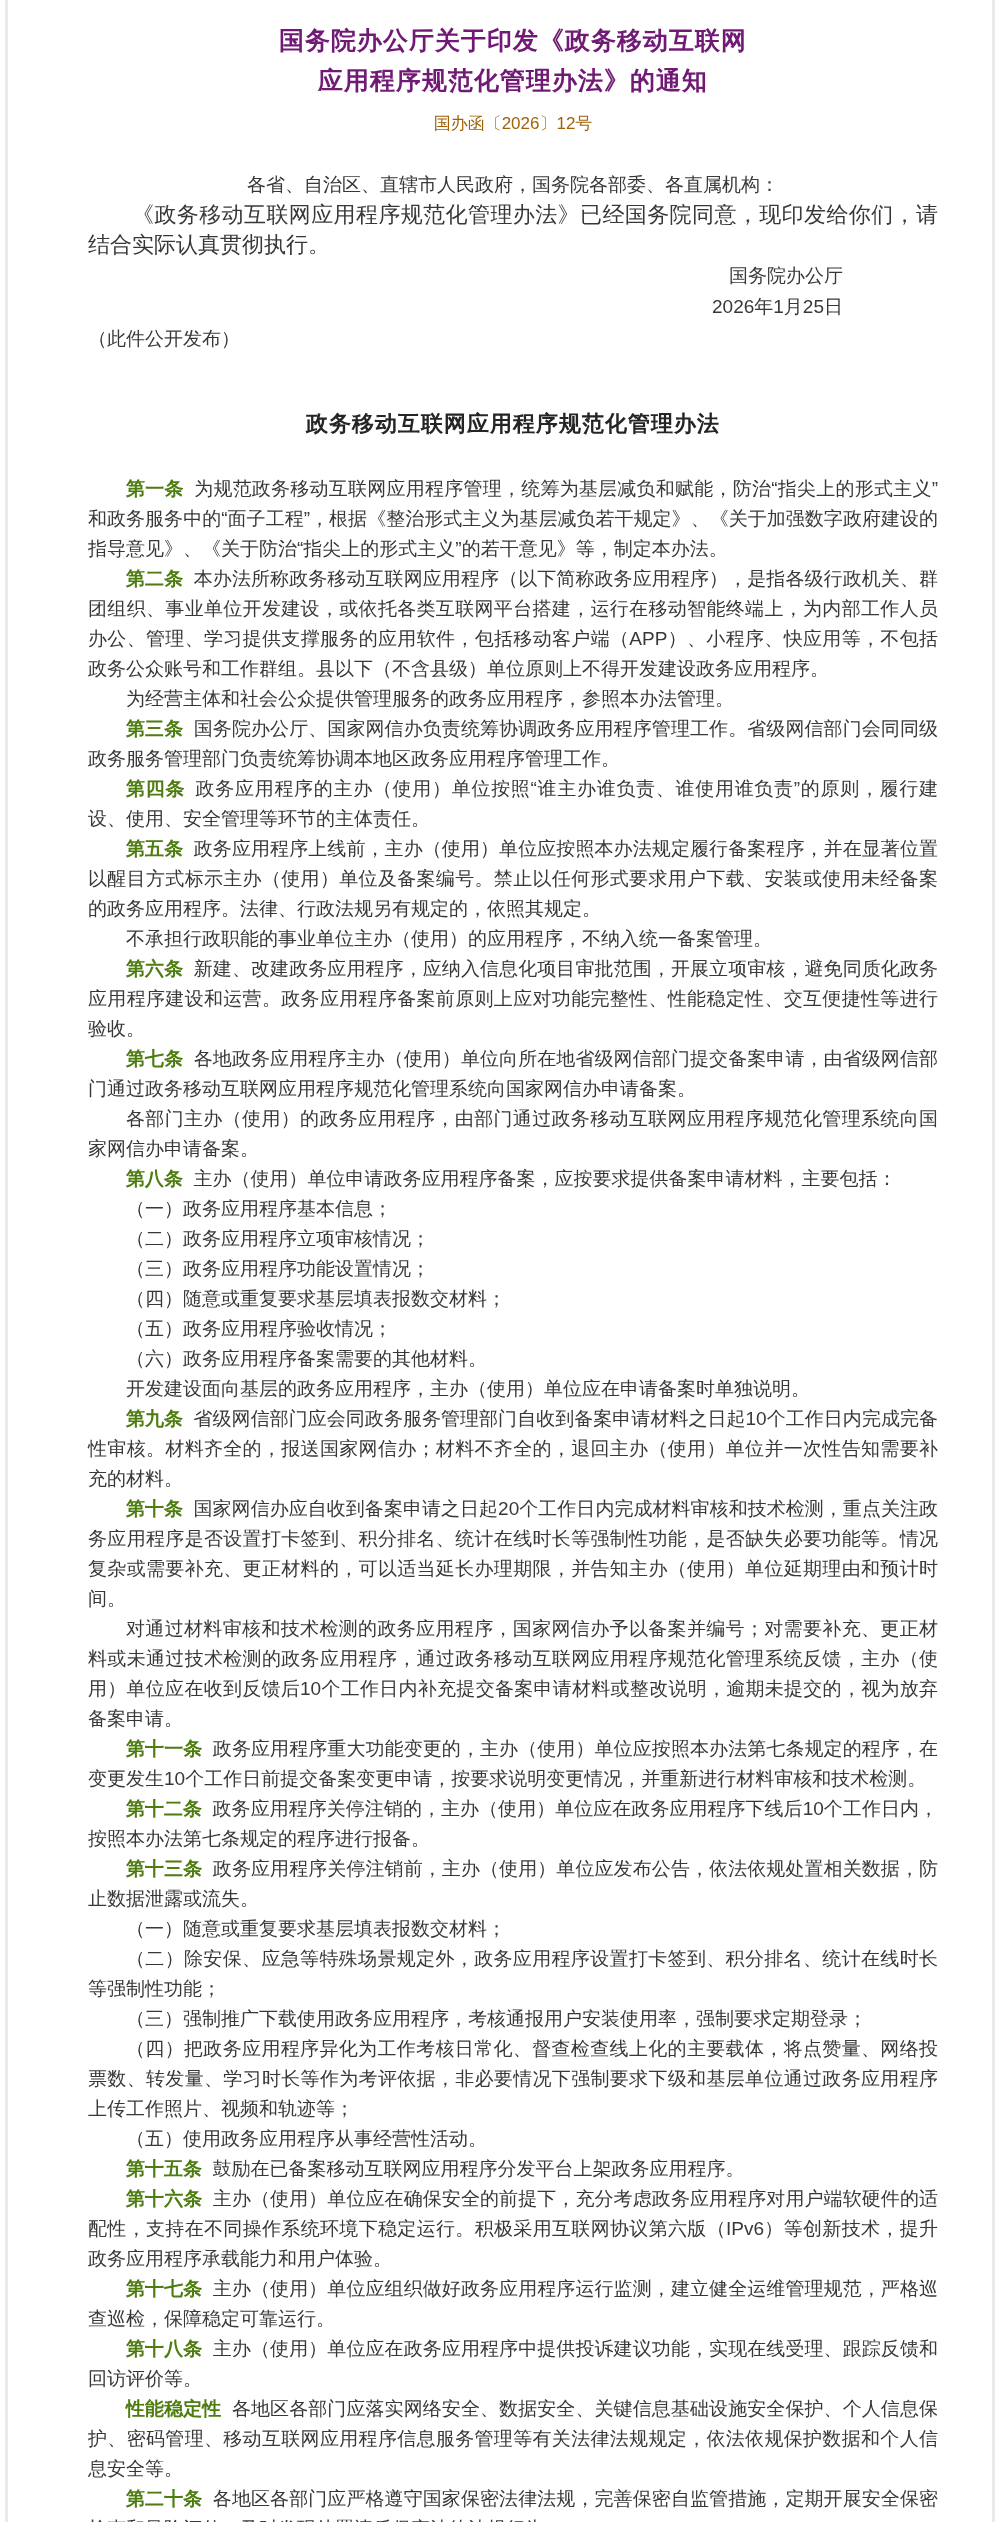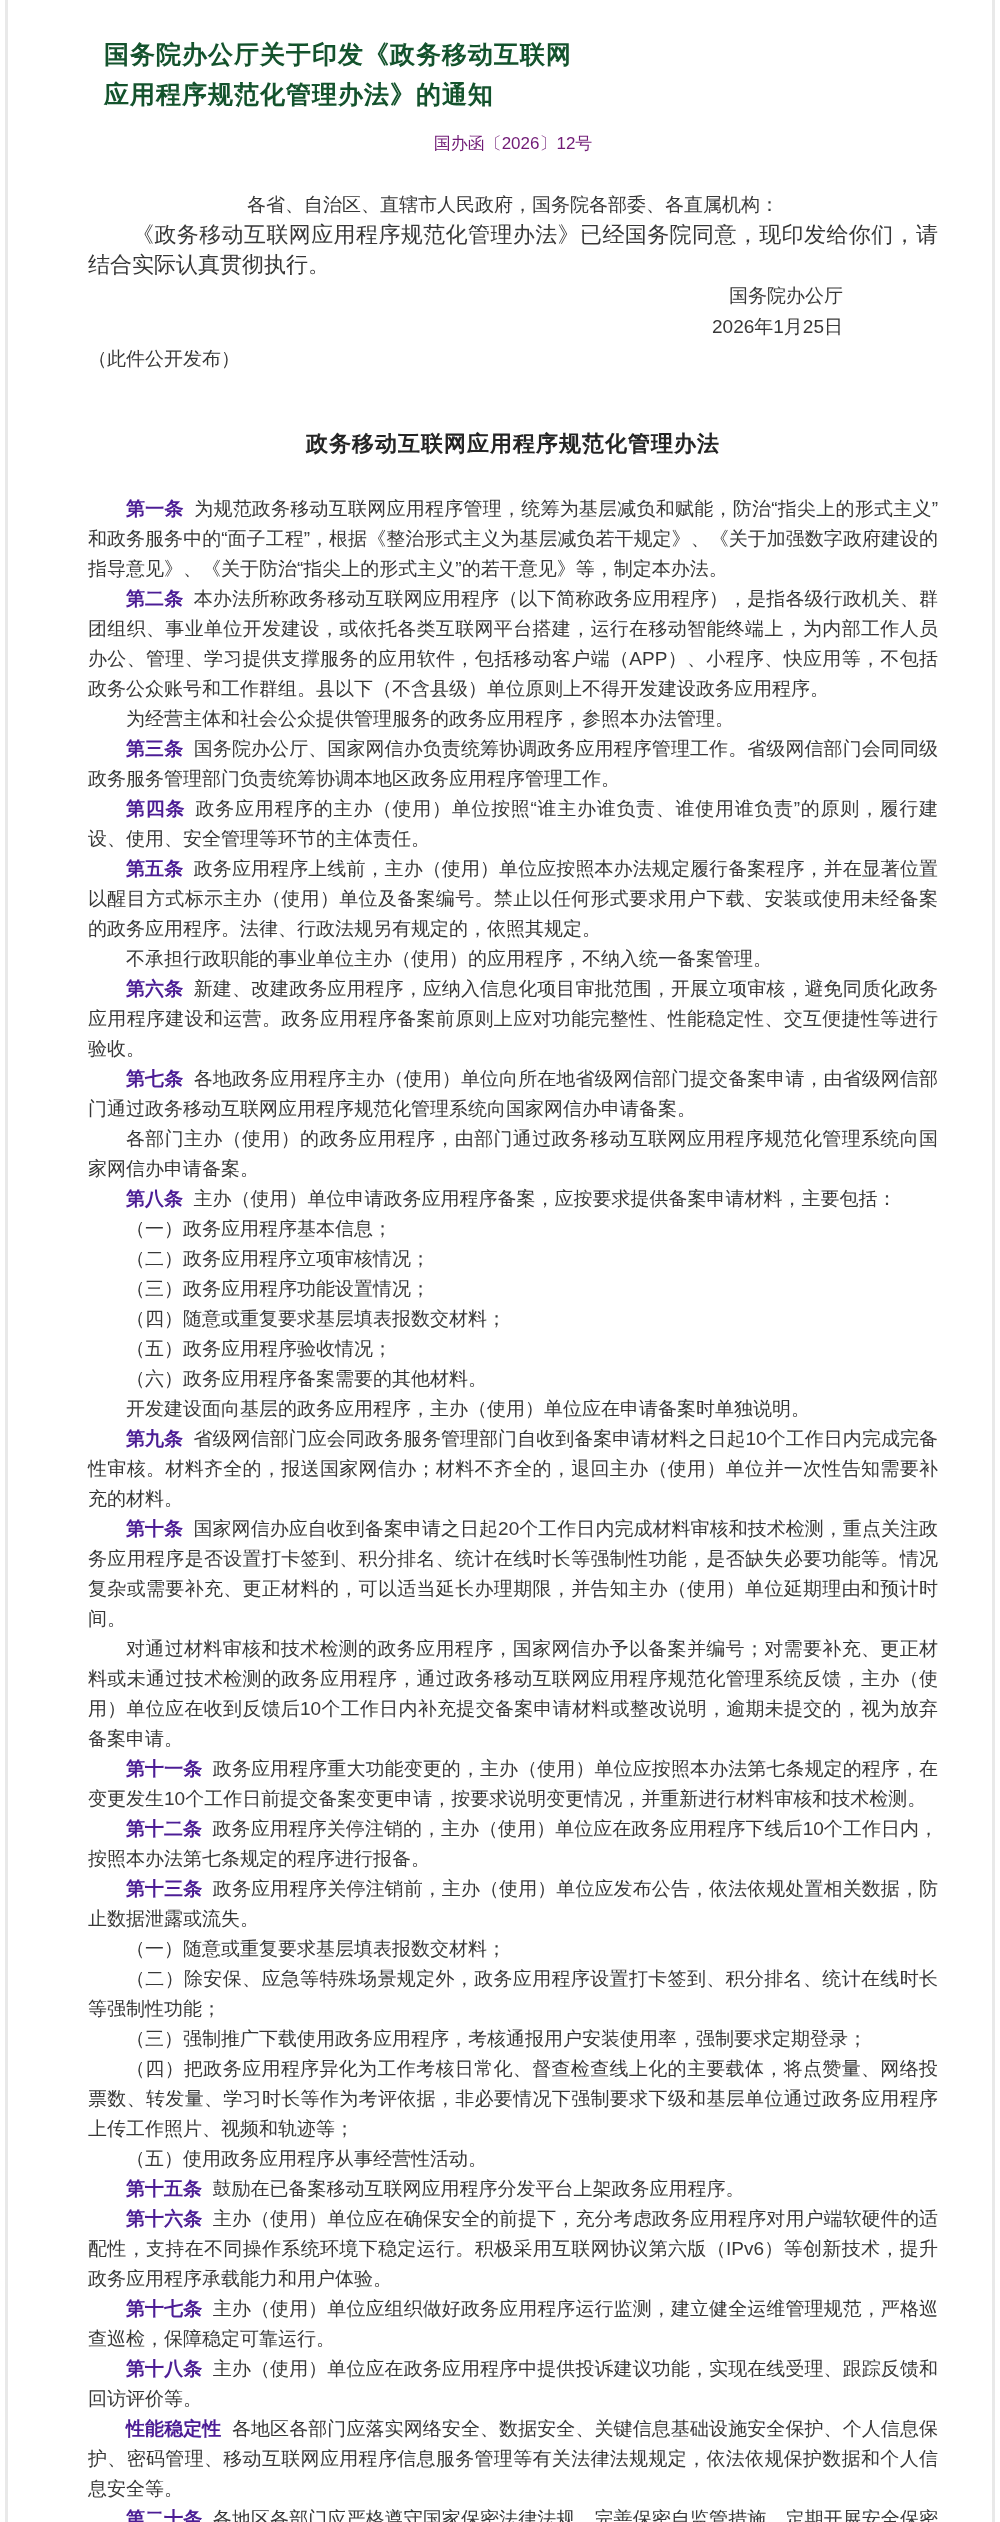--- a/index.html
+++ b/index.html
@@ -12,33 +12,34 @@
     color:#383838;
     overflow:hidden;
   }
   .edge{position:absolute;top:0;bottom:0;width:3px;background:#e9e9e9;}
   .edge.left{left:5px;}
   .edge.right{right:5px;}
   .page{
     padding:14px 62px 0 88px;
   }
   .notice-title{
-    margin:16px;
+    margin:2px;
     padding-top:4px;
+    text-align:center;
     font-size:25px;
     font-weight:bold;
-    color:#14532d;
+    color:#701a75;
     line-height:40px;
     letter-spacing:1px;
   }
   .doc-number{
-    margin-top:18px;
+    margin-top:12px;
     text-align:center;
     font-size:17px;
-    color:#701a75;
+    color:#a16207;
     line-height:24px;
   }
   .salutation{
     margin-top:34px;
     font-size:19px;
     line-height:30px;
     text-align:center;
   }
   p.body-par{
     margin:0;
@@ -69,21 +70,21 @@
   }
   #measures-body p{
     margin:0;
     font-size:19px;
     line-height:30px;
     text-align:justify;
     text-indent:2em;
     color:#383838;
   }
   #measures-body b{
-    color:#4c1d95;
+    color:#4d7c0f;
     margin-right:0.55em;
   }
 </style>
 </head>
 <body>
 
 <div class="edge left"></div>
 <div class="edge right"></div>
 
 <div class="page">

